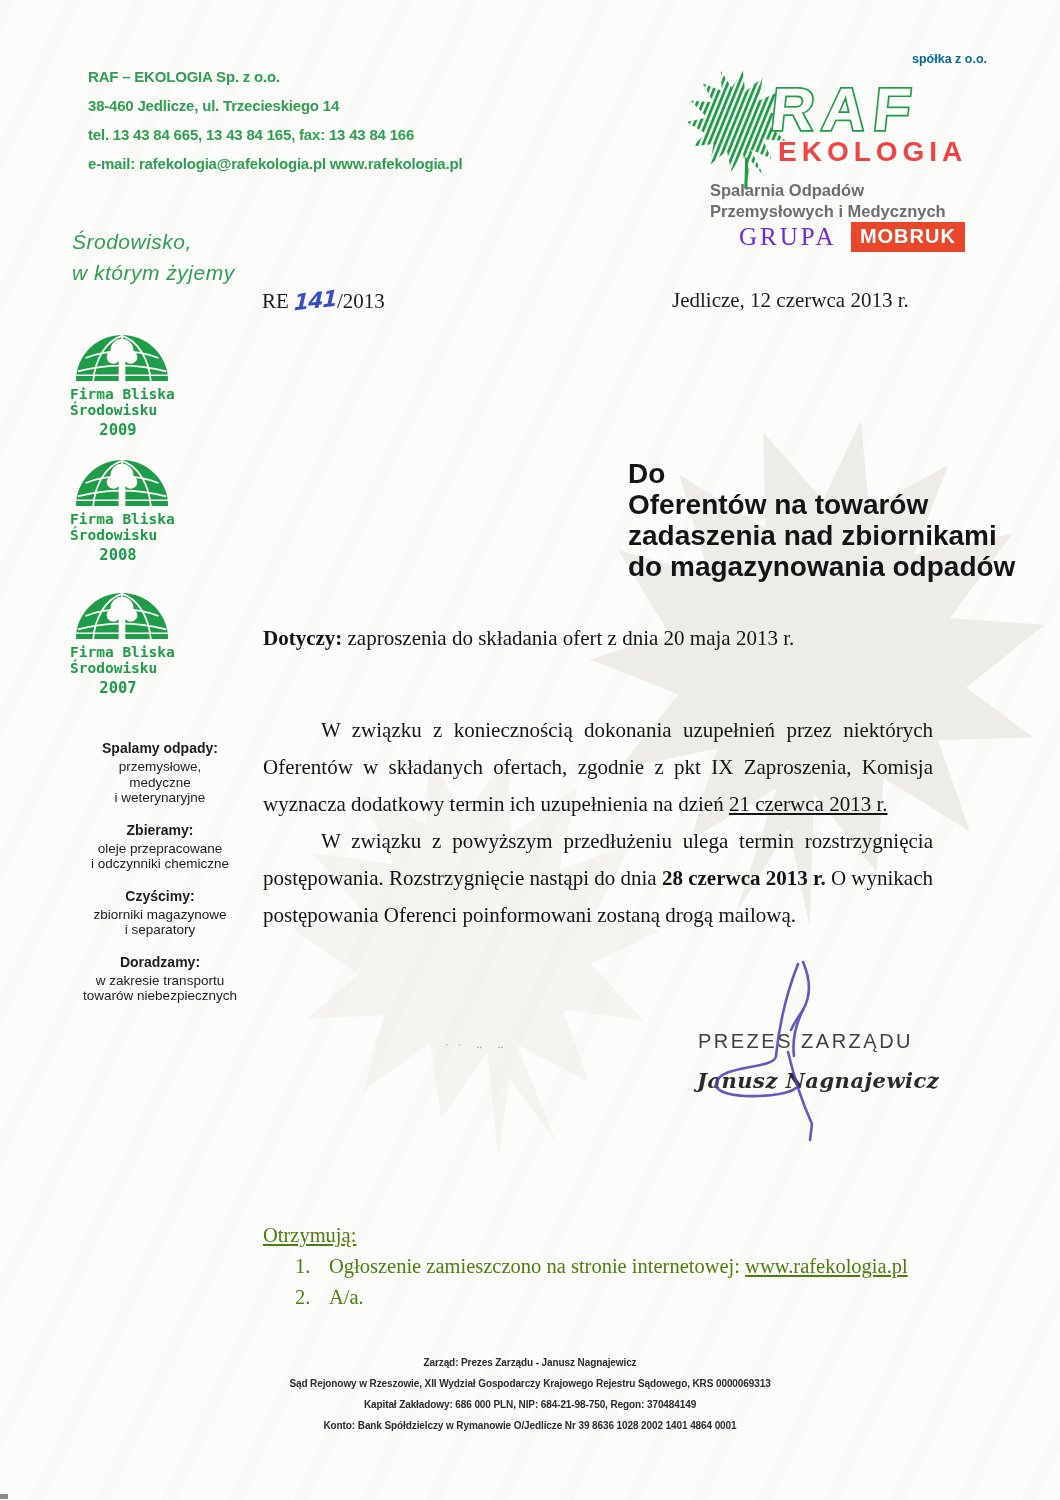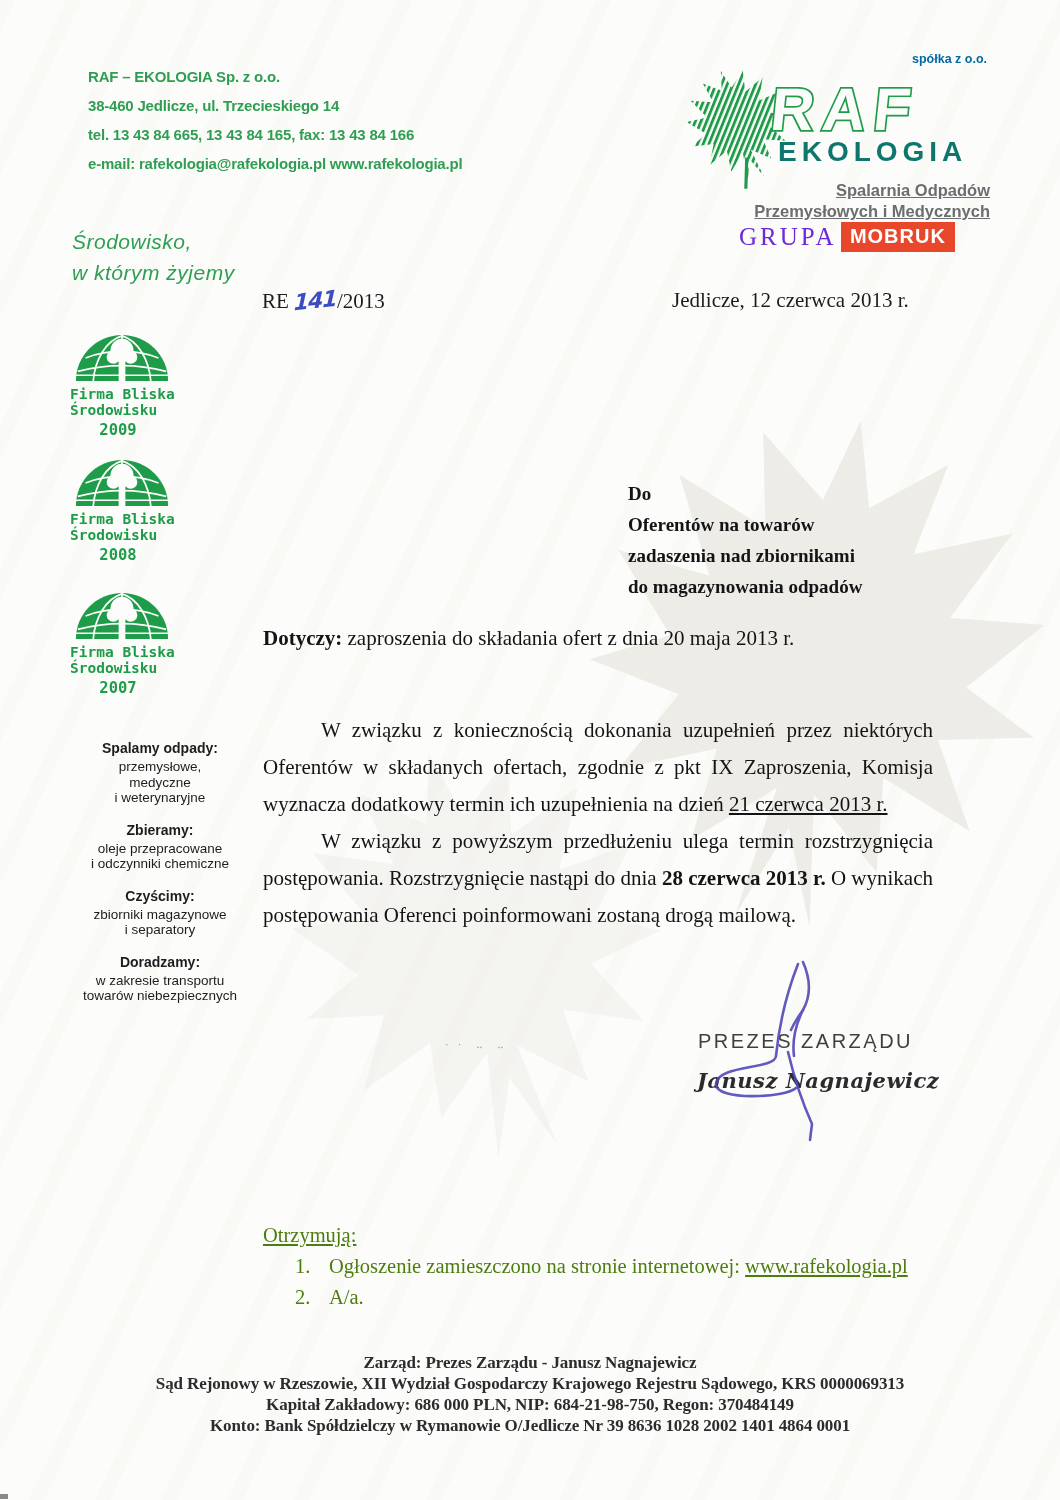--- a/index.html
+++ b/index.html
@@ -20,27 +20,27 @@
   .company-block{position:absolute;left:88px;top:62px;color:#2f9e53;
     font-weight:bold;font-size:15px;line-height:29px;letter-spacing:-0.2px;}
   .motto{position:absolute;left:72px;top:226px;color:#2f9e53;
     font-style:italic;font-size:21px;line-height:31px;letter-spacing:.5px;}
 
   
   .logo{position:absolute;left:675px;top:52px;width:320px;height:215px;}
   .logo .spzoo{position:absolute;right:8px;top:0;color:#0369a1;font-weight:bold;font-size:12.5px;}
   .logo .leaf{position:absolute;left:8px;top:12px;}
   .logo .rafword{position:absolute;left:92px;top:22px;}
-  .logo .ekologia{position:absolute;left:103px;top:84px;color:#0f766e;
+  .logo .ekologia{position:absolute;left:103px;top:84px;color:#ef4444;
     font-weight:bold;font-size:28px;letter-spacing:5px;}
-  .logo .subtitle{position:absolute;left:35px;top:128px;width:280px;text-align:right;
-    color:#6c6d70;font-weight:bold;font-size:16.5px;line-height:21px;text-decoration:underline;}
+  .logo .subtitle{position:absolute;left:35px;top:128px;width:280px;text-align:left;
+    color:#6c6d70;font-weight:bold;font-size:16.5px;line-height:21px;}
   .logo .grupa-row{position:absolute;left:64px;top:170px;white-space:nowrap;}
   .logo .grupa{display:inline-block;color:#6d28d9;font-size:25px;letter-spacing:3px;vertical-align:middle;font-family:Liberation Serif, serif;}
-  .logo .mobruk{display:inline-block;margin-left:0;background:#e8472b;color:#ffffff;
+  .logo .mobruk{display:inline-block;margin-left:10px;background:#e8472b;color:#ffffff;
     font-weight:bold;font-size:20px;letter-spacing:1px;padding:3px 9px 4px 9px;vertical-align:middle;}
 
   
   .ref-line{position:absolute;left:262px;top:288px;font-family:"Liberation Serif",serif;
     font-size:21px;color:#1c1c1e;}
   .ref-line .hand{display:inline-block;color:#3a4cc0;font-weight:bold;font-style:italic;
     font-family:"DejaVu Sans",sans-serif;transform:rotate(-6deg) skewX(-8deg);font-size:22px;letter-spacing:-1px;}
   .date-line{position:absolute;left:672px;top:288px;font-family:"Liberation Serif",serif;
     font-size:21px;color:#1c1c1e;text-align:right;}
 
@@ -51,22 +51,22 @@
   .badge .yr{font-family:"DejaVu Sans Mono",monospace;font-size:15.5px;font-weight:bold;margin-top:3px;text-align:center;width:96px;}
   .badge1{top:331px;} .badge2{top:456px;} .badge3{top:589px;}
 
   
   .sidebar{position:absolute;left:75px;top:740px;width:170px;color:#1d1d1f;text-align:center;}
   .sidebar .sec{margin-bottom:16px;}
   .sidebar .t{font-weight:bold;font-size:14px;line-height:17px;margin-bottom:2px;}
   .sidebar .l{font-size:13.5px;line-height:15.5px;font-weight:500;}
 
   
-  .addressee{position:absolute;left:628px;top:478px;font-family:Liberation Serif, serif;
-    font-weight:bold;font-size:19px;line-height:31px;color:#141416;}
+  .addressee{position:absolute;left:628px;top:458px;font-family:Liberation Sans, sans-serif;
+    font-weight:bold;font-size:28px;line-height:31px;color:#141416;}
   .subject{position:absolute;left:263px;top:626px;font-family:"Liberation Serif",serif;
     font-size:21px;color:#141416;}
   .subject b{font-weight:bold;}
   .bodytext{position:absolute;left:263px;top:712px;width:670px;
     font-family:"Liberation Serif",serif;font-size:21px;line-height:37px;color:#141416;
     text-align:justify;}
   .bodytext p{margin:0;text-indent:58px;}
   .u{text-decoration:underline;}
   .b{font-weight:bold;}
 
@@ -79,21 +79,21 @@
 
   
   .distribution{position:absolute;left:263px;top:1220px;font-family:"Liberation Serif",serif;
     font-size:20.5px;color:#4d7c0f;line-height:31px;}
   .distribution .head{text-decoration:underline;}
   .distribution .item{padding-left:32px;}
   .distribution .num{display:inline-block;width:34px;}
 
   
   .footer{position:absolute;left:80px;top:1352px;width:900px;text-align:center;
-    color:#2c2c2e;font-weight:bold;font-size:17px;line-height:21px;letter-spacing:-0.1px;font-family:Liberation Serif, serif;}
+    color:#2c2c2e;font-weight:bold;font-size:10px;line-height:21px;letter-spacing:-0.1px;}
 
   .artifact{position:absolute;background:#8a8a86;}
 </style>
 </head>
 <body>
 
 <svg width="0" height="0" style="position:absolute" aria-hidden="true">
   <defs>
     <pattern id="stripePat" patternUnits="userSpaceOnUse" width="5" height="5" patternTransform="rotate(40)">
       <rect width="5" height="5" fill="#fcfcfa"></rect>

